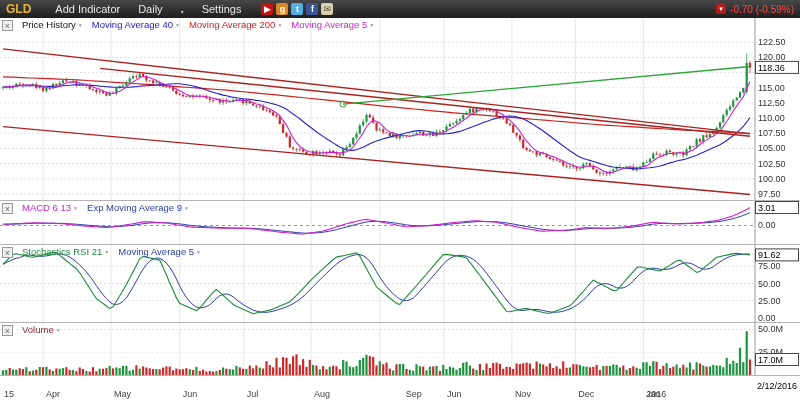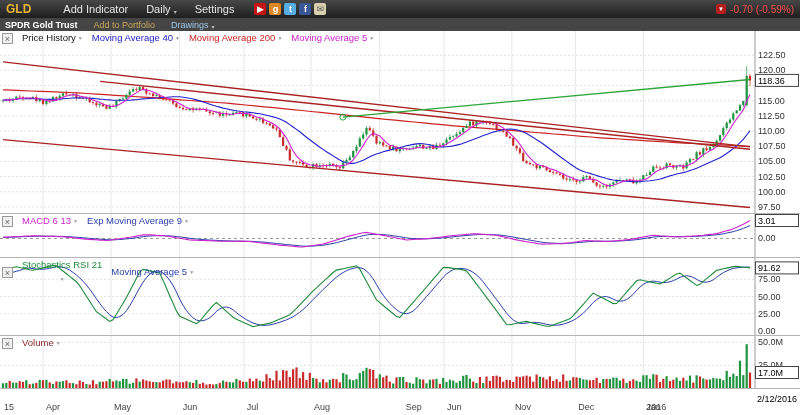--- a/index.html
+++ b/index.html
@@ -1,22 +1,22 @@
 <!DOCTYPE html>
 <html><head>
 <meta charset="utf-8">
 <style>
   *{margin:0;padding:0;box-sizing:border-box}
   html,body{width:800px;height:415px;overflow:hidden;background:#fff;
     font-family:"Liberation Sans","DejaVu Sans",sans-serif}
   .toolbar{height:18px;background:linear-gradient(#474747,#1e1e1e);display:flex;
     align-items:center;padding:0 6px;font-size:11px;color:#e6e6e6;white-space:nowrap}
-  .sym{color:#e8b532;font-weight:bold;font-size:12px;margin-right:32px}
+  .sym{color:#e8b532;font-weight:bold;font-size:12px;margin-right:24px}
   .titem{margin-right:18px;cursor:pointer}
-  .drop{display:inline-flex;align-items:flex-end;gap:3px}
+  .drop{display:inline-flex;align-items:flex-end;gap:18px}
   .scar{font-size:6px;color:#bbb}
   .icons{display:flex;gap:3px;margin-left:2px}
   .ticon{display:inline-block;width:12px;height:12px;border-radius:2px;font-size:9px;
     line-height:12px;text-align:center;font-weight:bold;cursor:pointer}
   .spacer{flex:1}
   .chgicon{display:inline-block;width:10px;height:10px;background:#b61e1e;border-radius:2px;
     color:#fff;font-size:6px;line-height:10px;text-align:center;margin-right:4px}
   .chg{color:#ff4a4a;font-size:10px}
   .subbar{height:13px;background:#454545;display:flex;align-items:center;gap:16px;
     padding:0 5px;font-size:9px;color:#fff}
@@ -59,28 +59,20 @@
         <span class="ticon" style="background: rgb(221, 136, 34); color: rgb(255, 255, 255);">g</span>
         <span class="ticon" style="background: rgb(86, 174, 227); color: rgb(255, 255, 255);">t</span>
         <span class="ticon" style="background: rgb(58, 87, 149); color: rgb(255, 255, 255);">f</span>
         <span class="ticon" style="background: rgb(217, 208, 174); color: rgb(85, 85, 85);">✉</span>
       </span>
     <span class="spacer"></span>
     <span class="chgicon">▼</span>
     <span class="chg">-0.70 (-0.59%)</span>
   </div>
 
-  <div class="subbar">
-    <span class="sname">SPDR Gold Trust</span>
-    <span class="slink gold">Add to Portfolio</span>
-    <span class="slink blue drop">
-      <span>Drawings</span>
-      <span class="scar">▾</span>
-    </span>
-  </div>
 
   <div class="chart">
 
     <div class="panel" style="height:183px">
       <svg id="svg-price" width="800" height="182">
           <line x1="43.0" y1="0" x2="43.0" y2="182" stroke="#e7e7e7"></line>
           <line x1="111.0" y1="0" x2="111.0" y2="182" stroke="#e7e7e7"></line>
           <line x1="179.7" y1="0" x2="179.7" y2="182" stroke="#e7e7e7"></line>
           <line x1="243.9" y1="0" x2="243.9" y2="182" stroke="#e7e7e7"></line>
           <line x1="311.1" y1="0" x2="311.1" y2="182" stroke="#e7e7e7"></line>
@@ -646,21 +638,21 @@
           <line x1="755" y1="0" x2="755" y2="77" stroke="#999"></line>
           <text x="758" y="24.3125" class="tick">75.00</text>
           <text x="758" y="41.5" class="tick">50.00</text>
           <text x="758" y="58.6875" class="tick">25.00</text>
           <text x="758" y="75.875" class="tick">0.00</text>
           <rect x="755.5" y="3.9" width="43" height="12" fill="#ffffff" stroke="#444"></rect>
           <text x="758" y="13.386249999999999" class="badge">91.62</text>
         </svg>
       <div class="phead">
         <span class="closebox">×</span>
-        <span class="plabel" style="color: rgb(31, 138, 61); flex-direction: column;">
+        <span class="plabel" style="color: rgb(31, 138, 61);">
           <span>Stochastics RSI 21</span>
           <span class="car">▼</span>
         </span>
         <span class="plabel" style="color: rgb(42, 63, 168);">
           <span>Moving Average 5</span>
           <span class="car">▼</span>
         </span>
       </div>
     </div>
 

